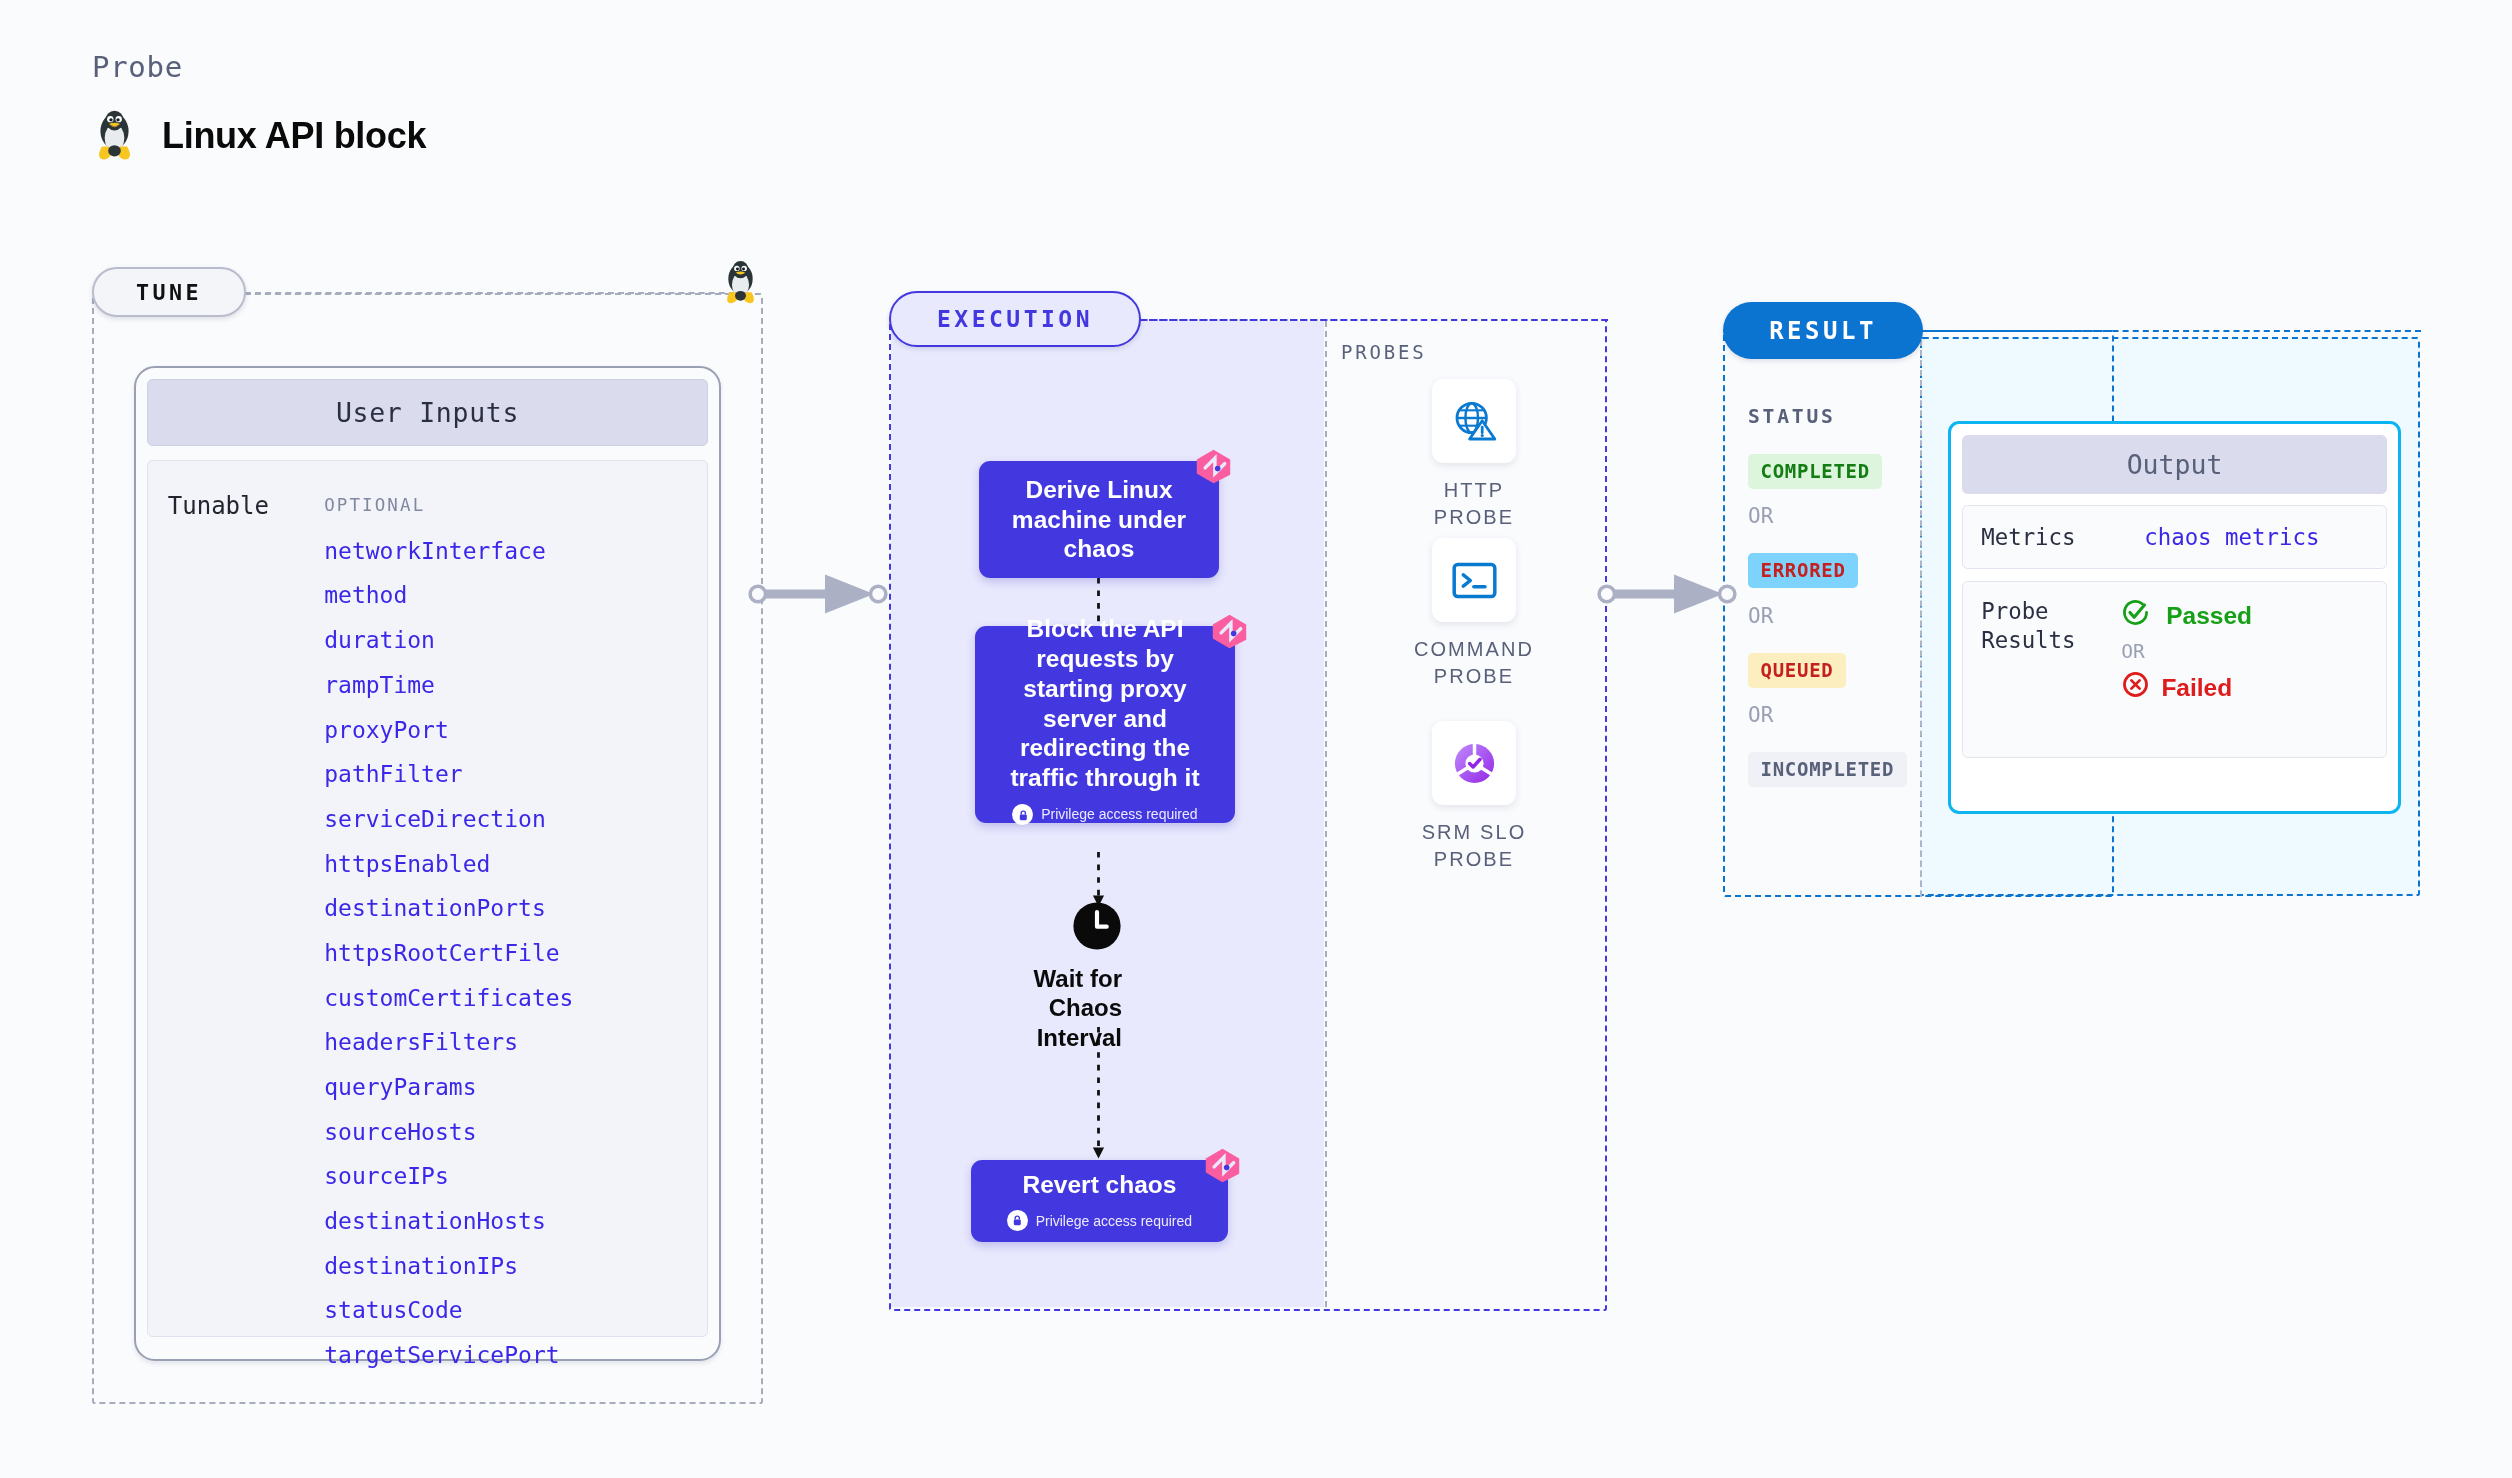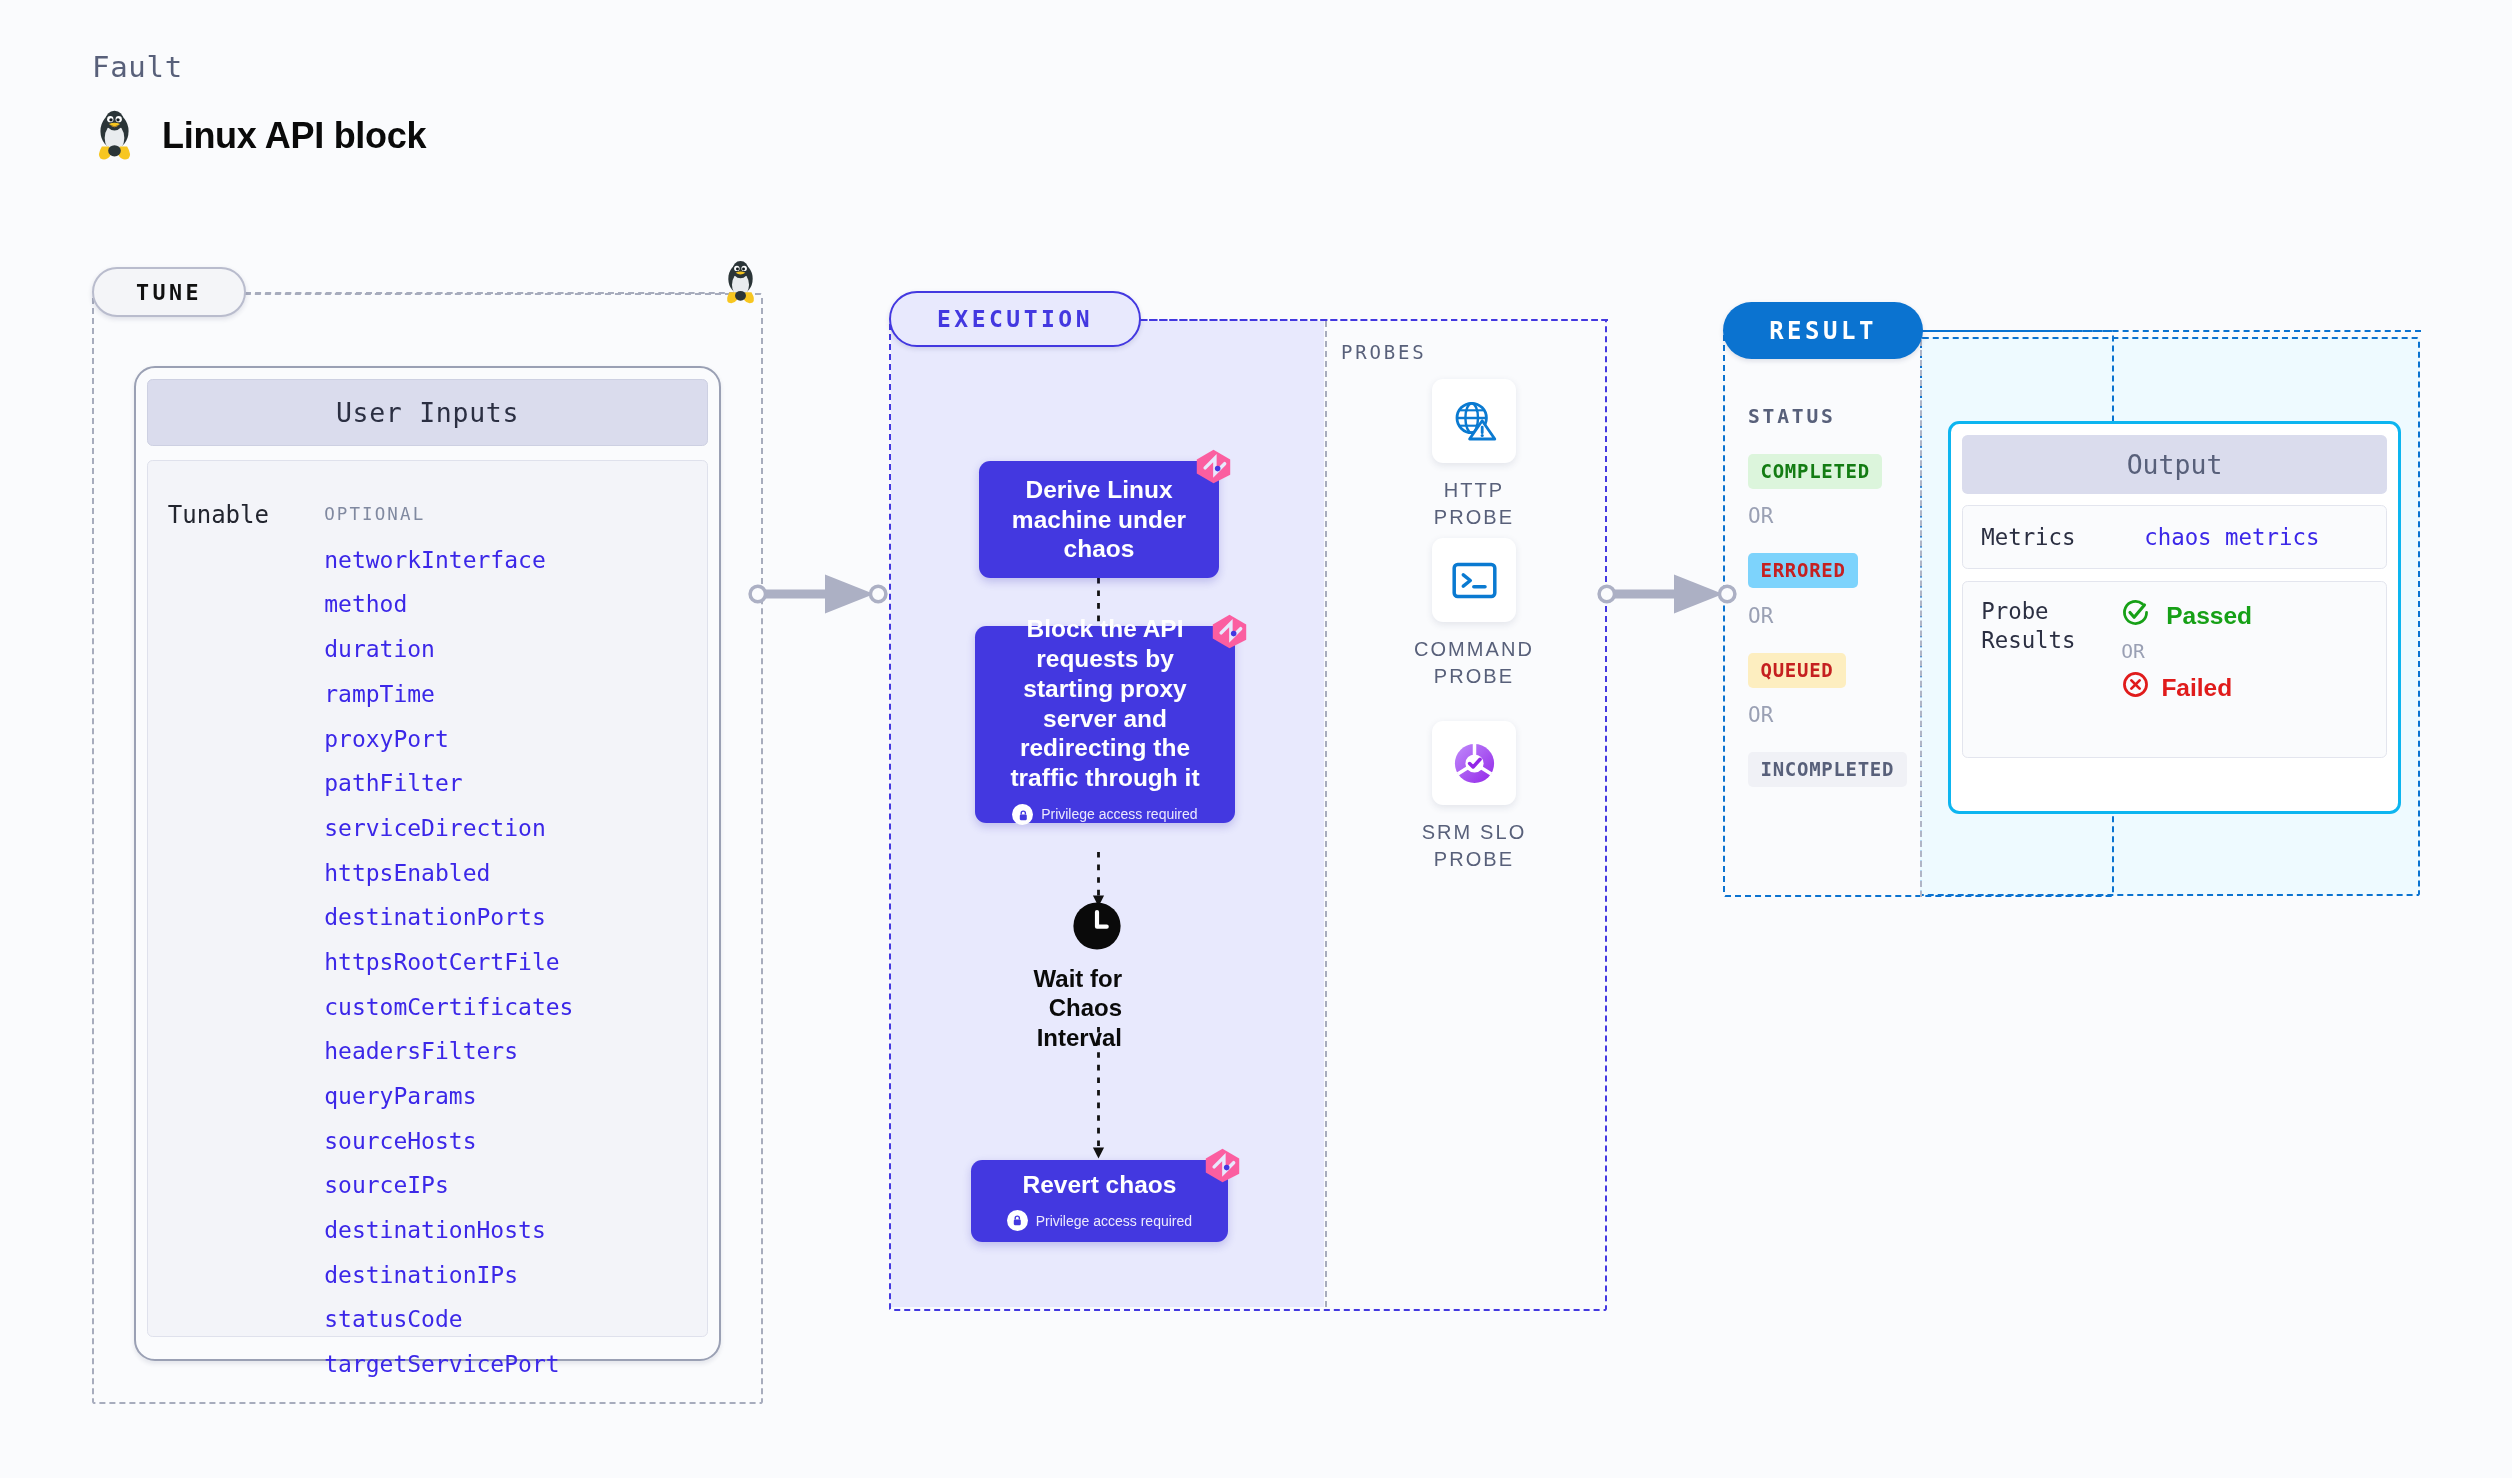--- a/index.html
+++ b/index.html
@@ -103,21 +103,21 @@
   }
   .ui-header {
     height: 67px; background: #dadced; border: 1.4px solid #cdd0e2; border-radius: 5.6px;
     display: flex; align-items: center; justify-content: center;
     font-family: "DejaVu Sans Mono", monospace; font-size: 26.5px;
     color: #2b2f42; letter-spacing: 0.7px;
   }
   .ui-body {
     margin-top: 14px; height: 877px;
     background: #f3f4f9; border: 1.4px solid #dfe1ec; border-radius: 5.6px;
-    display: flex; padding: 30px 0 0 0;
+    display: flex; padding: 21px 0 0 0;
   }
   .ui-left {
     width: 176px; padding-left: 19.6px; padding-top: 9.8px;
     font-family: "DejaVu Sans Mono", monospace; font-size: 24px; color: #22252f;
   }
   .ui-right { flex: 1; padding-right: 7px; }
   .optional-label {
     font-family: "DejaVu Sans Mono", monospace; font-size: 17.5px;
     color: #8089a0; letter-spacing: 2.1px; margin-bottom: 25px; padding-top: 12.6px;
   }
@@ -226,21 +226,21 @@
   .pr-item { display: flex; align-items: center; gap: 11.2px; font-size: 24.5px; font-weight: bold; }
   .pr-pass { color: #16a016; gap: 16px; }
   .pr-fail { color: #e01b1b; }
   .pr-or { font-family: "DejaVu Sans Mono", monospace; font-size: 19.6px; color: #9aa0b4; font-weight: normal; }
 </style>
 </head>
 <body>
 
 <div class="stage">
 
-  <div class="fault-label">Fault</div>
+  <div class="fault-label">Probe</div>
   <div class="title-row">
     <span>
       <svg class="tux" width="45" height="52" viewBox="0 0 64 74">
         <ellipse cx="32" cy="30" rx="20" ry="25" fill="#2b3538"></ellipse>
         <ellipse cx="32" cy="40" rx="14" ry="20" fill="#e9ecef"></ellipse>
         <ellipse cx="32" cy="15" rx="13" ry="14" fill="#2b3538"></ellipse>
         <circle cx="26" cy="13" r="4.5" fill="#fff"></circle>
           <circle cx="38" cy="13" r="4.5" fill="#fff"></circle>
         <circle cx="27" cy="14" r="2.4" fill="#11191c"></circle>
           <circle cx="37" cy="14" r="2.4" fill="#11191c"></circle>

